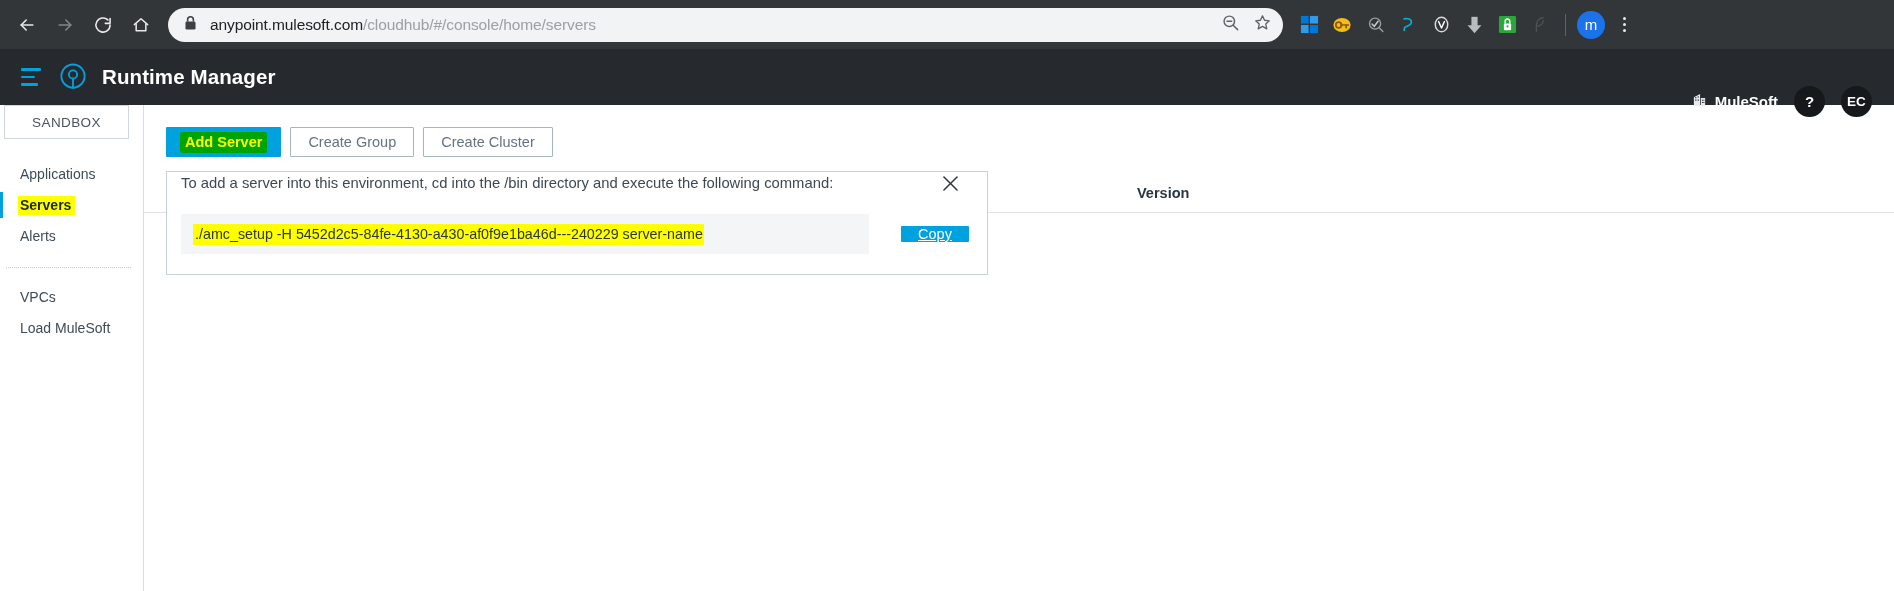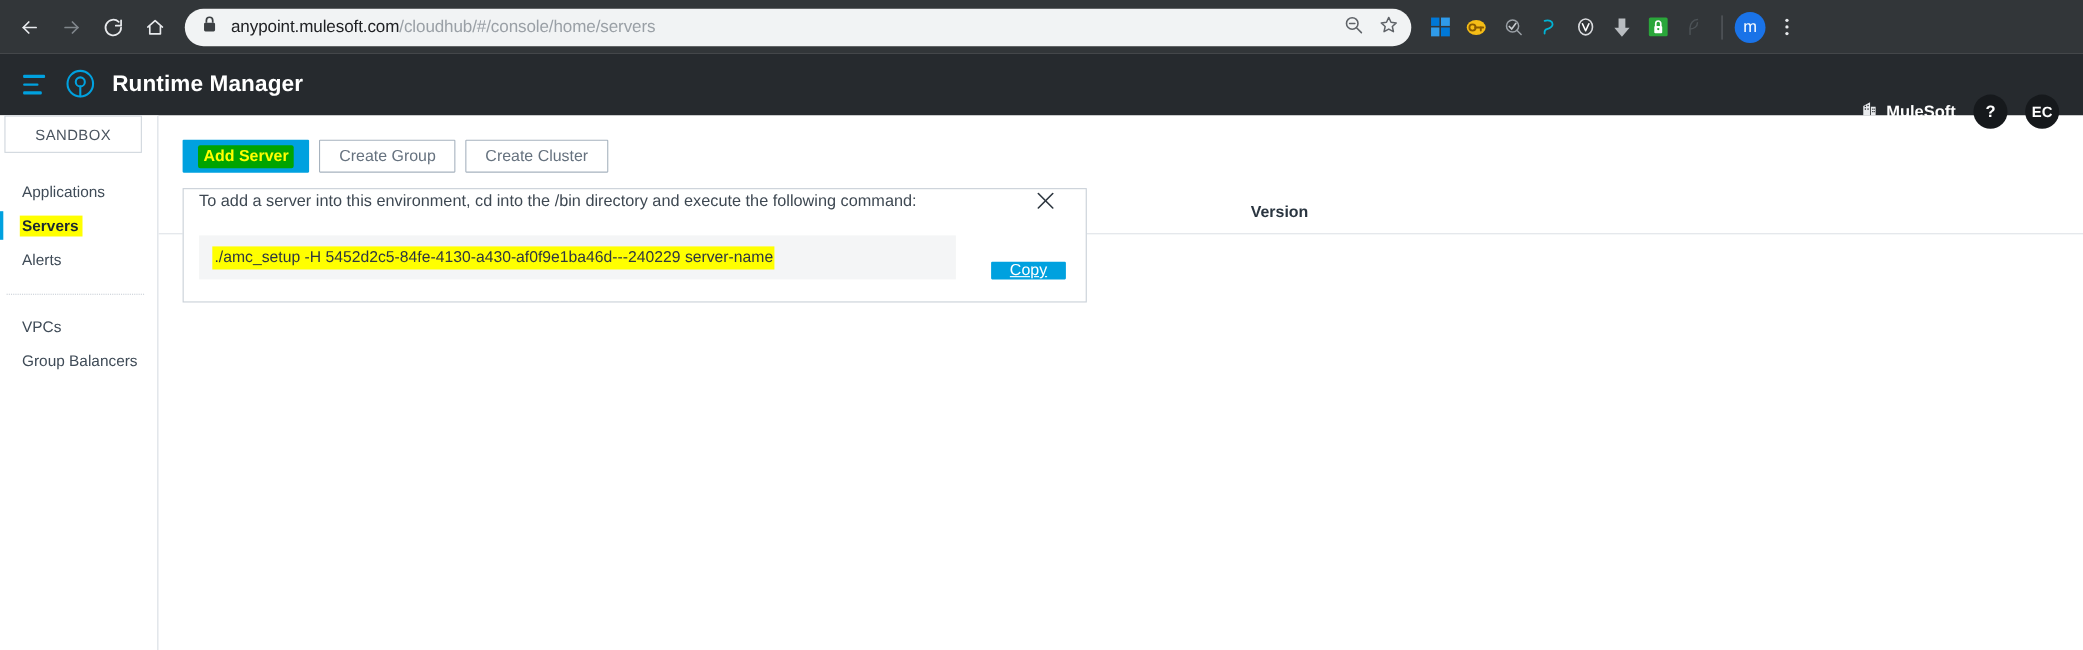--- a/index.html
+++ b/index.html
@@ -227,21 +227,21 @@
     padding-top: 3px;
     flex: 1 1 auto;
   }
   .close-x {
     width: 26px; height: 26px;
     flex: 0 0 auto;
     display: flex; align-items: center; justify-content: center;
     margin-right: 6px;
   }
 
-  .cmd-row { display: flex; align-items: flex-end; gap: 32px; margin-top: 16px; }
+  .cmd-row { display: flex; align-items: center; gap: 32px; margin-top: 16px; }
   .cmd-box {
     flex: 1 1 auto;
     background: #f4f5f6;
     height: 40px;
     display: flex; align-items: center;
     padding: 0 12px;
     overflow: hidden;
   }
   .cmd-text {
     font-size: 14.3px;
@@ -463,21 +463,21 @@
     <div class="nav-item">
       <span class="nav-label">Alerts</span>
     </div>
 
     <div class="nav-sep"></div>
 
     <div class="nav-item">
       <span class="nav-label">VPCs</span>
     </div>
     <div class="nav-item">
-      <span class="nav-label">Group Balancers</span>
+      <span class="nav-label">Load MuleSoft</span>
     </div>
   </div>
 
   <div class="main">
 
     <div class="btn-row">
       <div class="btn btn-primary">
         <span class="hl">Add Server</span>
       </div>
       <div class="btn btn-outline">Create Group</div>

